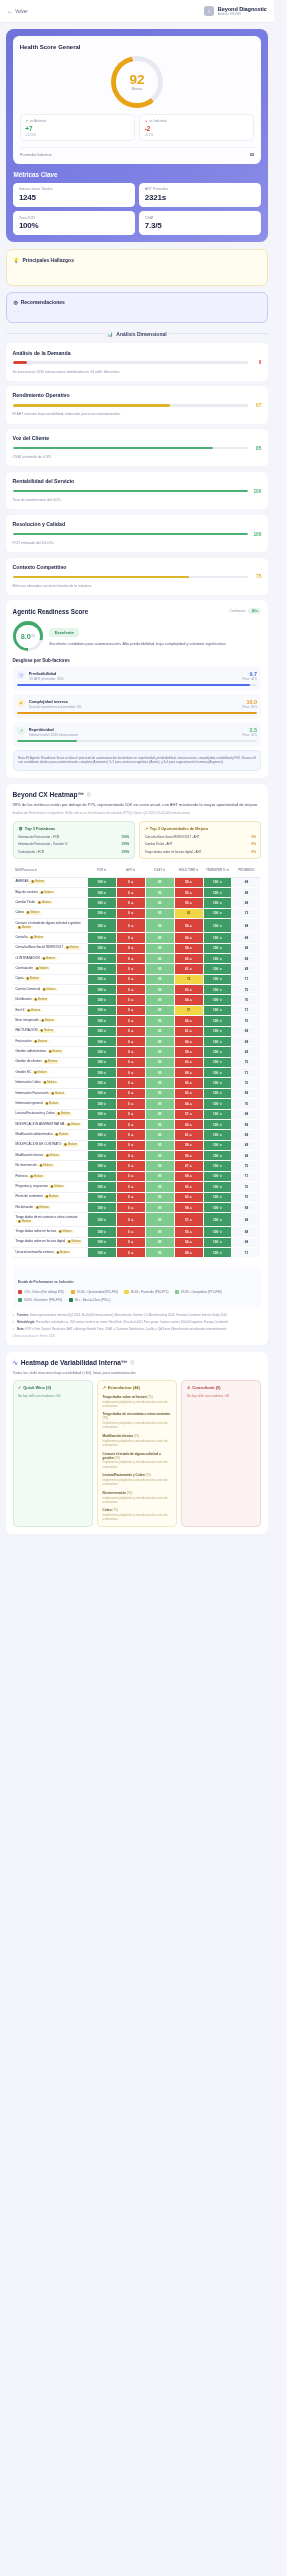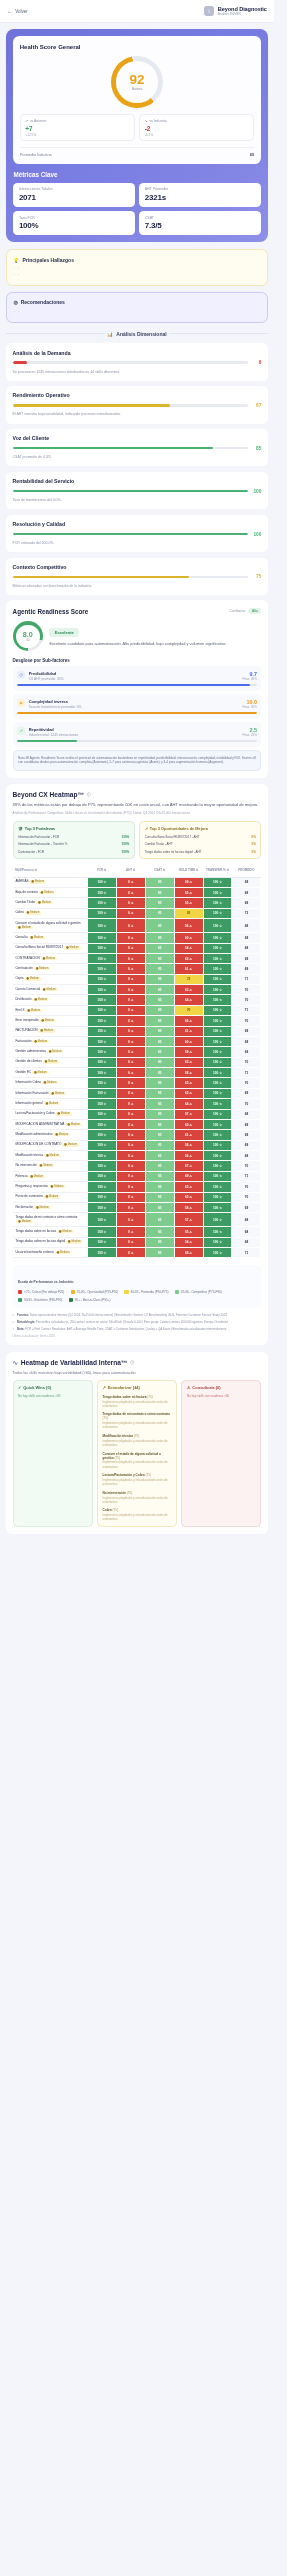--- a/index.html
+++ b/index.html
@@ -79,21 +79,21 @@
   
   .ars { background:#fff; border-radius:6.3px; padding:7.2px 6.3px; margin-bottom:6.3px; }
   .ars-h { display:flex; justify-content:space-between; align-items:center; }
   .ars-t { font-size:6.3px; font-weight:bold; color:#1b2040; }
   .conf { display:flex; align-items:center; gap:2.7px; font-size:3.4px; color:#8d93a8; }
   .pill-ok { background:#e3f5ea; color:#2b8a56; border-radius:5.4px; padding:0.9px 3.6px; font-size:3.4px; }
   .ars-body { display:flex; gap:6.3px; align-items:flex-start; margin-top:6.3px; }
   .ring { position:relative; width:30.5px; height:30.5px; border-radius:50%; flex:none;
     background: conic-gradient(from 180deg, #41a86a 0 80%, #e7e9f2 80% 100%); }
   .ring::after { content:""; position:absolute; inset:3.6px; background:#fff; border-radius:50%; }
-  .ring-v { position:absolute; inset:0; z-index:2; display:flex; flex-direction:column;
+  .ring-v { position:absolute; inset:0; z-index:2; display:flex; flex-direction:row;
     align-items:center; justify-content:center; }
   .ring-v .n { font-size:7.2px; font-weight:bold; color:#41a86a; line-height:1; }
   .ring-v .s { font-size:2.9px; color:#9aa0b2; }
   .ars-txt .badge { display:inline-block; background:#e3f5ea; color:#2b8a56; font-size:4.1px;
     padding:1.8px 5.4px; border-radius:3.6px; font-weight:bold; }
   .ars-txt p { font-size:3.9px; color:#5b6076; line-height:1.55; margin-top:3.6px; }
   .sub-t { font-size:4.5px; font-weight:bold; color:#2b2f4d; margin:6.3px 0 3.6px; }
   .sub { background:#f8f9fd; border-radius:4.5px; padding:4.5px; margin-bottom:3.6px; }
   .sub-r { display:flex; align-items:flex-start; gap:3.6px; }
   .sub-ic { width:8px;height:8px;border-radius:2.7px;display:flex;align-items:center;
@@ -214,21 +214,21 @@
       <div class="indrow">
         <span>Promedio Industria</span>
         <b>65</b>
       </div>
     </div>
 
     <div class="sec-title">Métricas Clave</div>
     <div class="mgrid" id="metrics-grid">
         <div class="mcard">
           <div class="mlabel">Interacciones Totales</div>
-          <div class="mvalue">2071</div>
+          <div class="mvalue">1245</div>
         </div>
         <div class="mcard">
           <div class="mlabel">AHT Promedio</div>
           <div class="mvalue">2321s</div>
         </div>
         <div class="mcard">
           <div class="mlabel">Tasa FCR</div>
           <div class="mvalue">100%</div>
         </div>
         <div class="mcard">

